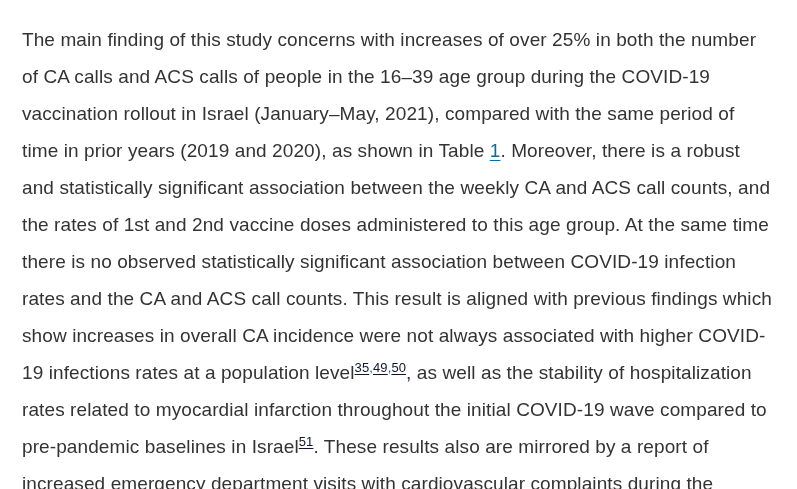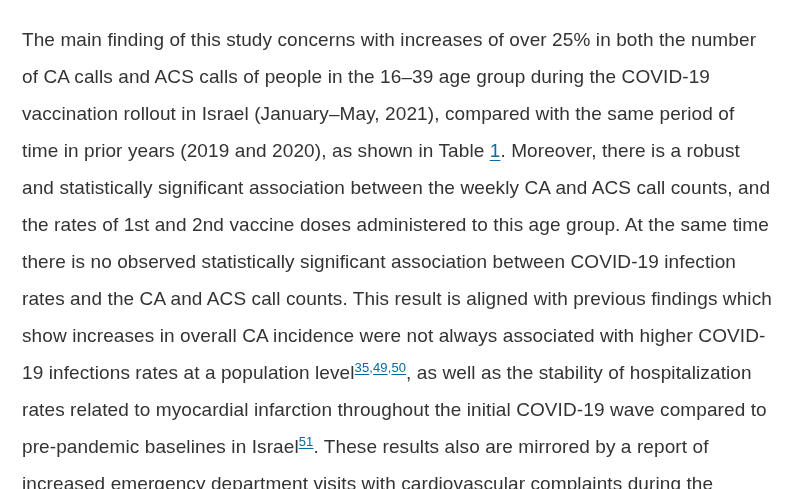--- a/index.html
+++ b/index.html
@@ -36,21 +36,21 @@
     cursor: pointer;
   }
   sup.cite {
     font-size: 13px;
     line-height: 0;
     vertical-align: baseline;
     position: relative;
     top: -7px;
   }
   sup.cite a.cite-link {
-    color: #0369a1;
+    color: #0f172a;
     text-decoration: underline;
     text-underline-offset: 2px;
     cursor: pointer;
   }
   sup.cite .cite-sep {
     color: #0c6ba1;
     text-decoration: none;
   }
 </style>
 </head>

